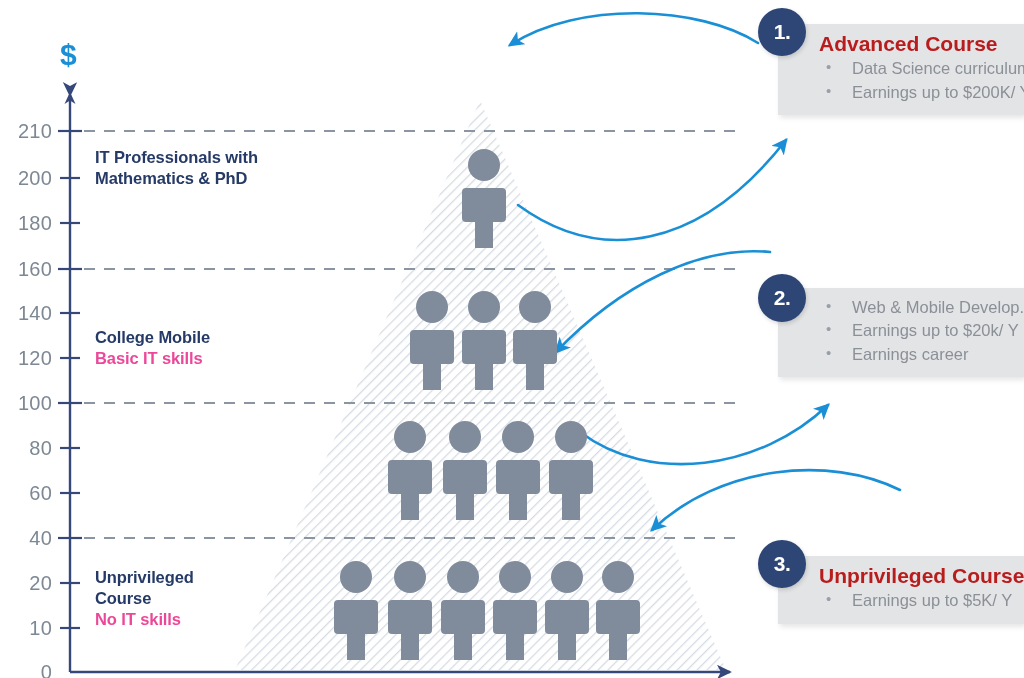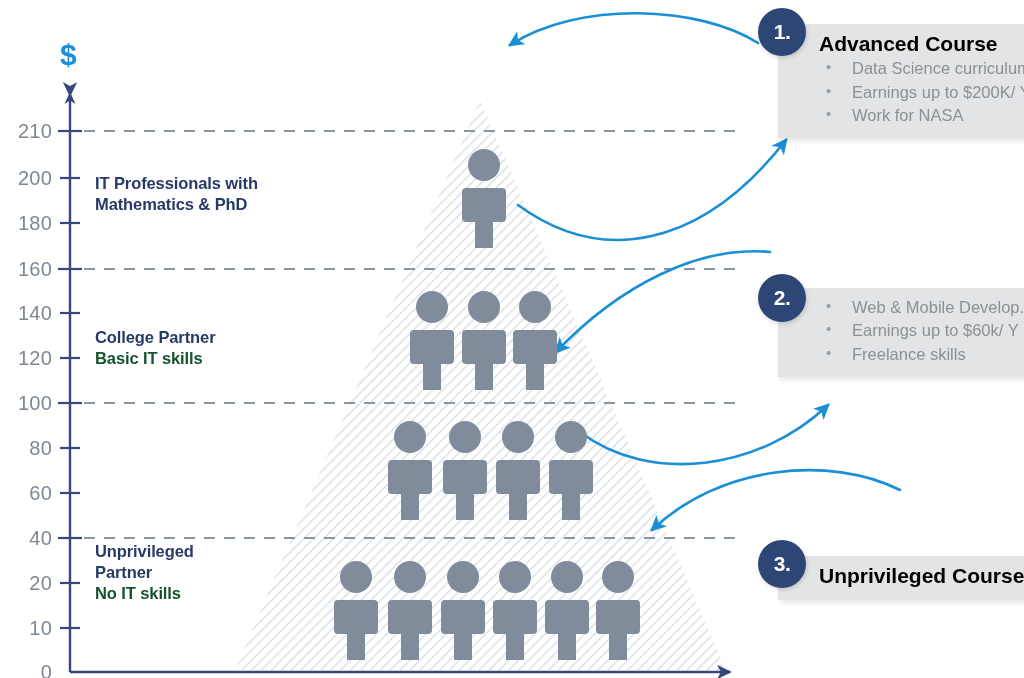--- a/index.html
+++ b/index.html
@@ -36,33 +36,33 @@
 
   
   .seglabel{
     position:absolute;
     font-size:16.5px;
     font-weight:bold;
     line-height:1.28;
     color:#253a66;
     letter-spacing:-.1px;
   }
-  .seglabel .green{color:#14532d;display:block;}
+  .seglabel .green{color:#ec4899;display:block;}
 
   
   .callout{
     position:absolute;
     width:246px;
     background:#e3e4e6;
     box-shadow:2px 3px 5px rgba(0,0,0,.10);
     box-sizing:border-box;
     padding:8px 10px 11px 42px;
   }
   .callout .ctitle{
-    color:#000000;
+    color:#b91c1c;
     font-size:21px;
     font-weight:bold;
     line-height:1.15;
     margin:0 0 1px -1px;
     white-space:nowrap;
   }
   .callout ul{
     list-style:none;margin:0;padding:0;
   }
   .callout li{
@@ -235,55 +235,55 @@
   <div class="tick" style="left:-4px;top:302px;">140</div>
   <div class="tick" style="left:-4px;top:347px;">120</div>
   <div class="tick" style="left:-4px;top:392px;">100</div>
   <div class="tick" style="left:-4px;top:437px;">80</div>
   <div class="tick" style="left:-4px;top:482px;">60</div>
   <div class="tick" style="left:-4px;top:527px;">40</div>
   <div class="tick" style="left:-4px;top:572px;">20</div>
   <div class="tick" style="left:-4px;top:617px;">10</div>
   <div class="tick" style="left:-4px;top:661px;">0</div>
 
-  <div class="seglabel" style="left:95px;top:147px;margin-top:26px;">
+  <div class="seglabel" style="left:95px;top:147px;">
     <span>IT Professionals with</span><br>
     <span>Mathematics &amp; PhD</span>
   </div>
 
   <div class="seglabel" style="left:95px;top:327px;">
-    <span>College Partner</span>
+    <span>College Mobile</span>
     <span class="green">Basic IT skills</span>
   </div>
 
-  <div class="seglabel" style="left:95px;top:541px;">
+  <div class="seglabel" style="left:95px;top:567px;">
     <span>Unprivileged</span><br>
-    <span>Partner</span>
+    <span>Course</span>
     <span class="green">No IT skills</span>
   </div>
 
   <div class="callout c1">
     <div class="badge">1.</div>
     <div class="ctitle">Advanced Course</div>
     <ul>
       <li>Data Science curriculum</li>
       <li>Earnings up to $200K/ Y</li>
-      <li>Work for NASA</li>
     </ul>
   </div>
 
   <div class="callout c2">
     <div class="badge">2.</div>
     <ul>
       <li>Web &amp; Mobile Develop.</li>
-      <li>Earnings up to $60k/ Y</li>
-      <li>Freelance skills</li>
+      <li>Earnings up to $20k/ Y</li>
+      <li>Earnings career</li>
     </ul>
   </div>
 
   <div class="callout c3">
     <div class="badge">3.</div>
     <div class="ctitle">Unprivileged Course</div>
     <ul>
+      <li>Earnings up to $5K/ Y</li>
     </ul>
   </div>
 
 </div>
 
 </body></html>

